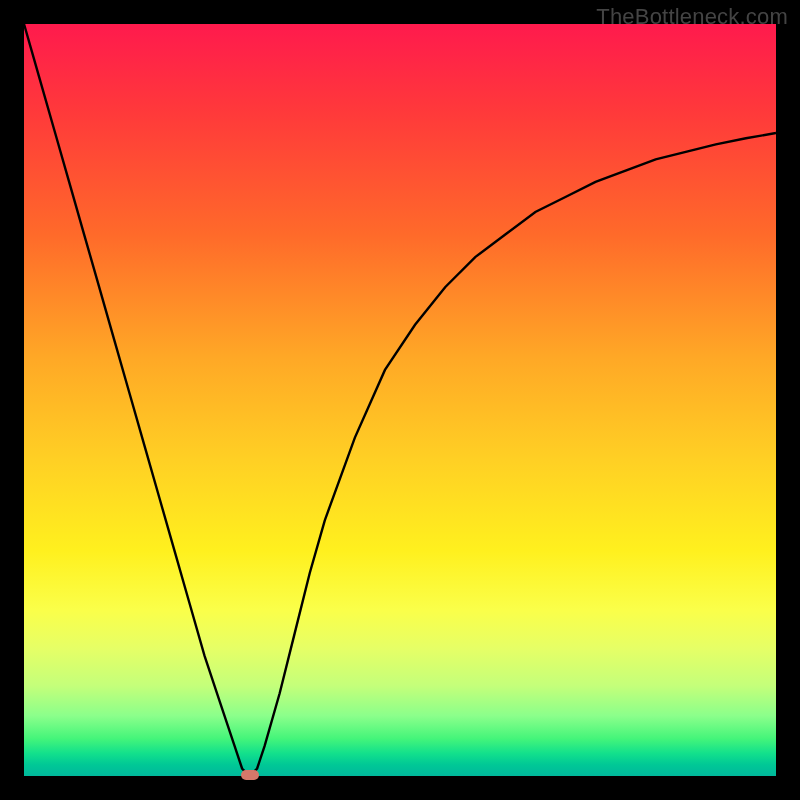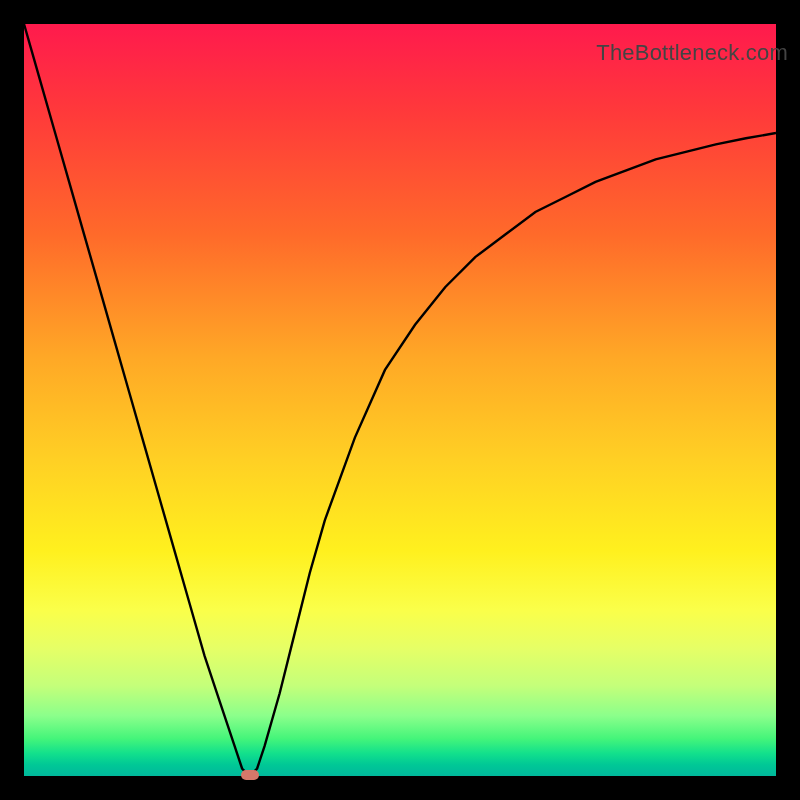--- a/index.html
+++ b/index.html
@@ -37,21 +37,20 @@
   }
   .watermark {
     position: absolute;
     top: 4px;
     right: 12px;
     color: #444;
     font-size: 22px;
     font-weight: 500;
     letter-spacing: 0.2px;
     z-index: 10;
-    margin-top: 36px;
   }
   svg.curve {
     position: absolute;
     left: 0;
     top: 0;
     width: 752px;
     height: 752px;
   }
   .marker {
     position: absolute;

